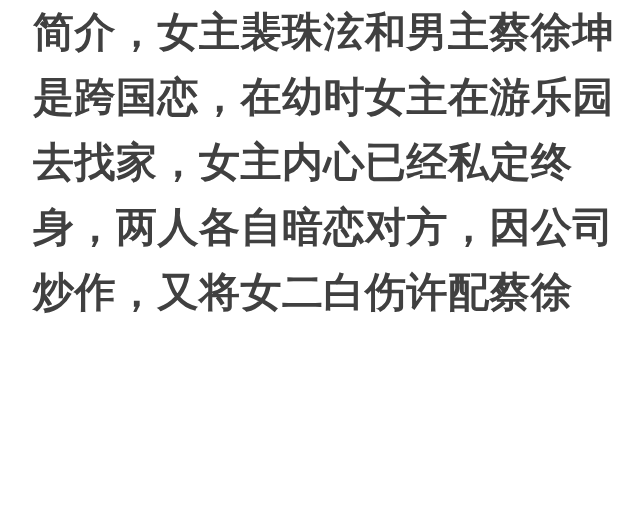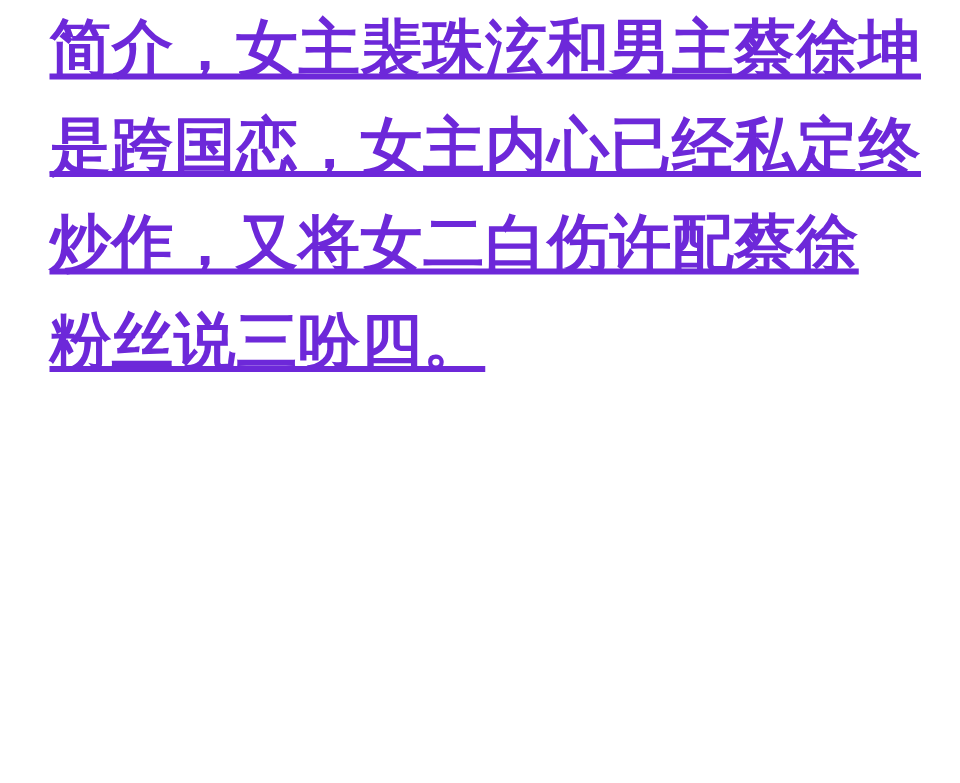--- a/index.html
+++ b/index.html
@@ -14,34 +14,34 @@
     background: #ffffff;
     overflow: hidden;
     box-sizing: border-box;
     padding: 0 18px 0 33px;
   }
   .text-block {
     font-family: "Liberation Sans", sans-serif;
     font-weight: bold;
     font-size: 41px;
     line-height: 65px;
-    color: #6d28d9;
+    color: #404040;
     letter-spacing: 0.5px;
     
     text-rendering: optimizeLegibility;
-    text-decoration: underline;
   }
   .text-line {
     white-space: nowrap;
     height: 65px;
   }
 </style>
 </head>
 <body>
 
 <div class="page">
   <div class="text-block">
     <div class="text-line">简介，女主裴珠泫和男主蔡徐坤</div>
-    <div class="text-line">是跨国恋，女主内心已经私定终</div>
+    <div class="text-line">是跨国恋，在幼时女主在游乐园</div>
+    <div class="text-line">去找家，女主内心已经私定终</div>
+    <div class="text-line">身，两人各自暗恋对方，因公司</div>
     <div class="text-line">炒作，又将女二白伤许配蔡徐</div>
-    <div class="text-line">粉丝说三吩四。</div>
   </div>
 </div>
 
 </body></html>

